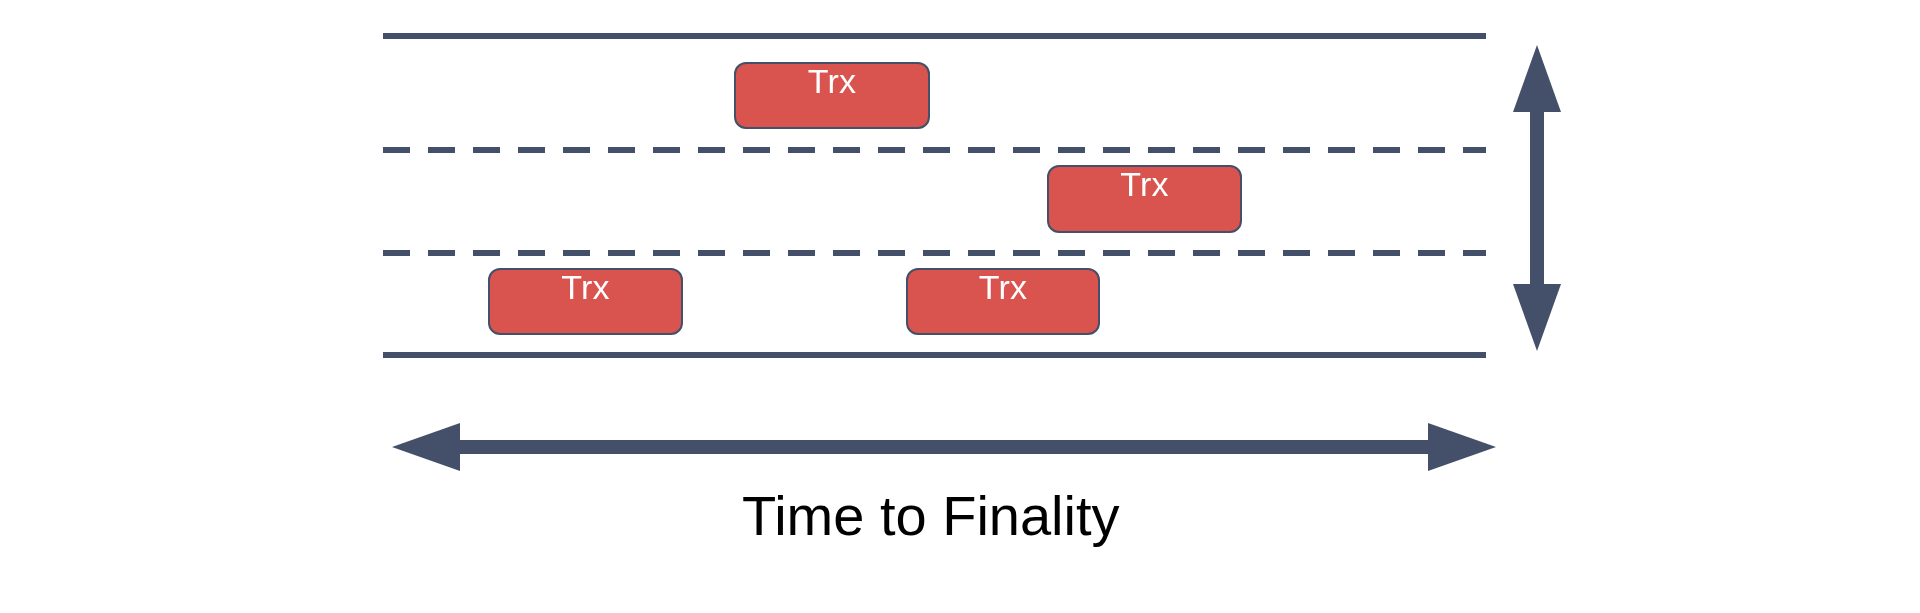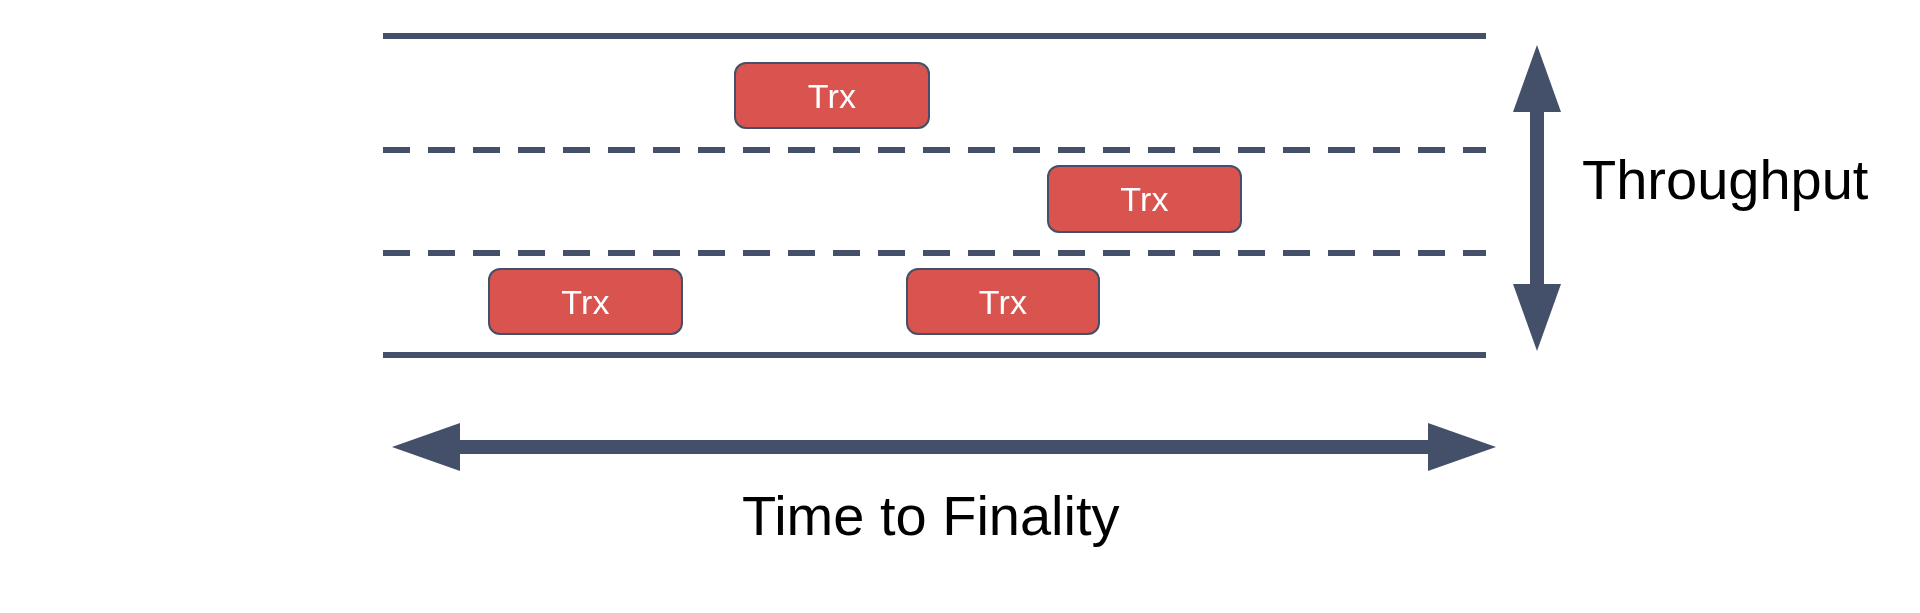--- a/index.html
+++ b/index.html
@@ -39,21 +39,20 @@
   .trx {
     position: absolute;
     box-sizing: border-box;
     background: #d9534f;
     border: 2px solid #44506a;
     border-radius: 12px;
     color: #ffffff;
     font-size: 34px;
     line-height: 1;
     display: flex;
-    align-items: center;
     justify-content: center;
     letter-spacing: 0.2px;
   }
 
   
   .arrow-svg {
     position: absolute;
     overflow: visible;
   }
 
@@ -104,17 +103,16 @@
   </svg>
 
   <svg class="arrow-svg" style="left:388px; top:412px;" width="1112" height="70" viewBox="0 0 1112 70">
     <g fill="#44506a" stroke="none">
       <polygon points="4,35 72,11 72,59"></polygon>
       <rect x="68" y="28" width="976" height="14"></rect>
       <polygon points="1108,35 1040,11 1040,59"></polygon>
     </g>
   </svg>
 
-  <div class="dim-label" style="left:1582px; top:152px;">Throughput</div>
 
   <div class="dim-label" style="left:742px; top:488px;">Time to Finality</div>
 
 </div>
 
 </body></html>

